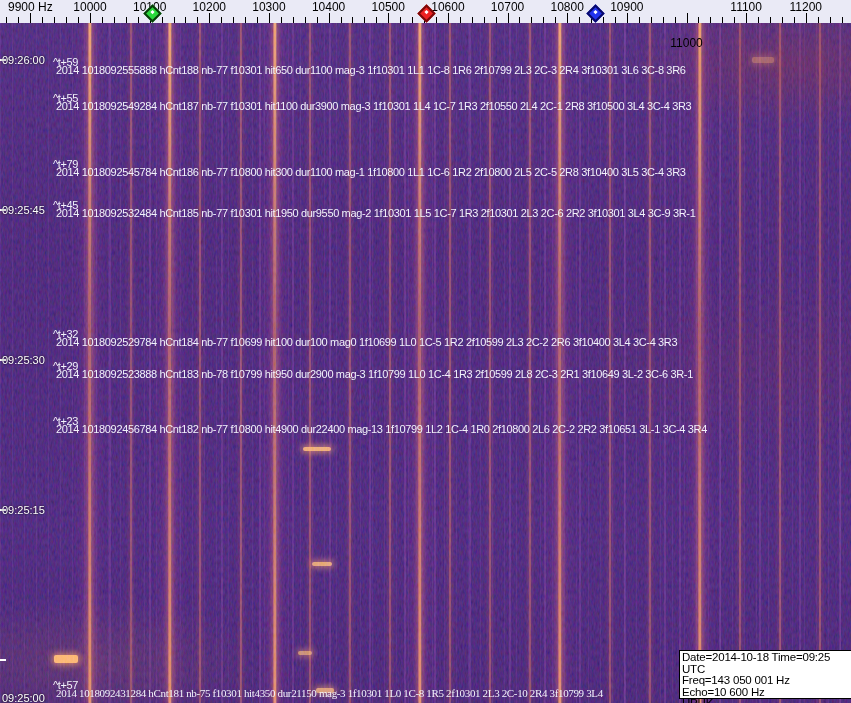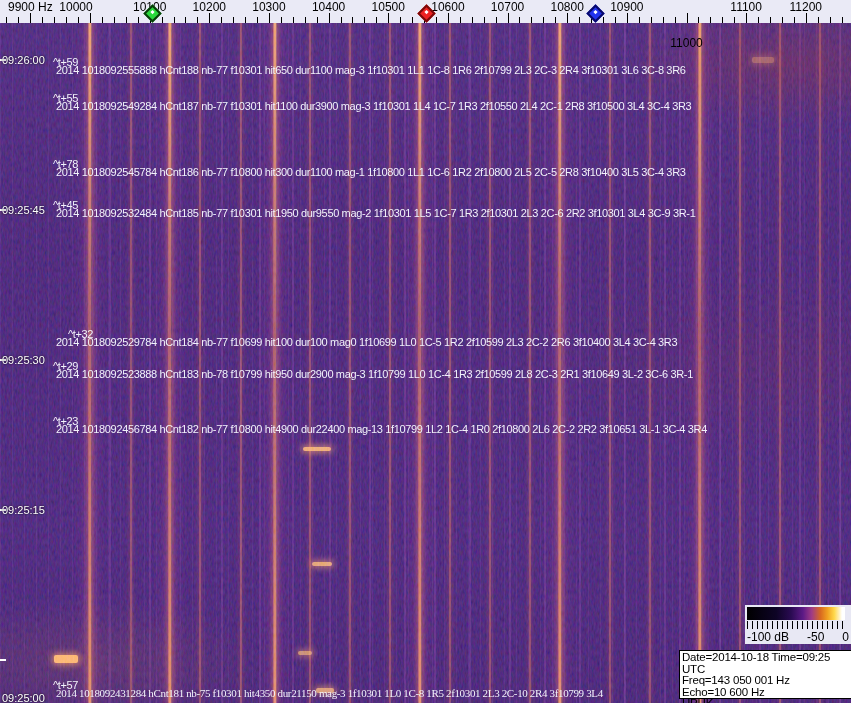--- a/index.html
+++ b/index.html
@@ -118,21 +118,21 @@
         <div class="tick" style="left: 770.01px;"></div>
         <div class="tick" style="left: 781.94px;"></div>
         <div class="tick" style="left: 793.87px;"></div>
         <div class="tick major" style="left: 805.8px;"></div>
         <div class="tick" style="left: 817.73px;"></div>
         <div class="tick" style="left: 829.66px;"></div>
         <div class="tick" style="left: 841.59px;"></div>
       </div>
     <div>
         <div class="flabel" style="left: 30.35px;">9900 Hz</div>
-        <div class="flabel" style="left: 76px; text-align: center;">10000</div>
+        <div class="flabel" style="left: 90px; text-align: center;">10000</div>
         <div class="flabel" style="left: 149.65px;">10100</div>
         <div class="flabel" style="left: 209.3px;">10200</div>
         <div class="flabel" style="left: 268.95px;">10300</div>
         <div class="flabel" style="left: 328.6px;">10400</div>
         <div class="flabel" style="left: 388.25px;">10500</div>
         <div class="flabel" style="left: 447.9px;">10600</div>
         <div class="flabel" style="left: 507.55px;">10700</div>
         <div class="flabel" style="left: 567.2px;">10800</div>
         <div class="flabel" style="left: 626.85px;">10900</div>
         <div class="flabel" style="left: 686.5px; margin-top: 36px;">11000</div>
@@ -225,43 +225,34 @@
       <div class="ttick" style="top: 509px;"></div>
       <div class="tlabel" style="top: 510px;">09:25:15</div>
       <div class="ttick" style="top: 659px;"></div>
       <div class="tlabel" style="top: 698px;">09:25:00</div>
     </div>
   <div>
       <div class="detm" style="left: 53px; top: 56px;">^t+59</div>
       <div class="det" style="left: 56px; top: 64px;">2014 1018092555888 hCnt188 nb-77 f10301 hit650 dur1100 mag-3 1f10301 1L1 1C-8 1R6 2f10799 2L3 2C-3 2R4 3f10301 3L6 3C-8 3R6</div>
       <div class="detm" style="left: 53px; top: 92px;">^t+55</div>
       <div class="det" style="left: 56px; top: 100px;">2014 1018092549284 hCnt187 nb-77 f10301 hit1100 dur3900 mag-3 1f10301 1L4 1C-7 1R3 2f10550 2L4 2C-1 2R8 3f10500 3L4 3C-4 3R3</div>
-      <div class="detm" style="left: 53px; top: 158px;">^t+78</div>
+      <div class="detm" style="left: 53px; top: 158px;">^t+79</div>
       <div class="det" style="left: 56px; top: 166px;">2014 1018092545784 hCnt186 nb-77 f10800 hit300 dur1100 mag-1 1f10800 1L1 1C-6 1R2 2f10800 2L5 2C-5 2R8 3f10400 3L5 3C-4 3R3</div>
       <div class="detm" style="left: 53px; top: 199px;">^t+45</div>
       <div class="det" style="left: 56px; top: 207px;">2014 1018092532484 hCnt185 nb-77 f10301 hit1950 dur9550 mag-2 1f10301 1L5 1C-7 1R3 2f10301 2L3 2C-6 2R2 3f10301 3L4 3C-9 3R-1</div>
-      <div class="detm" style="left: 68px; top: 328px; text-align: right;">^t+32</div>
+      <div class="detm" style="left: 53px; top: 328px; text-align: right;">^t+32</div>
       <div class="det" style="left: 56px; top: 336px;">2014 1018092529784 hCnt184 nb-77 f10699 hit100 dur100 mag0 1f10699 1L0 1C-5 1R2 2f10599 2L3 2C-2 2R6 3f10400 3L4 3C-4 3R3</div>
       <div class="detm" style="left: 53px; top: 360px;">^t+29</div>
       <div class="det" style="left: 56px; top: 368px;">2014 1018092523888 hCnt183 nb-78 f10799 hit950 dur2900 mag-3 1f10799 1L0 1C-4 1R3 2f10599 2L8 2C-3 2R1 3f10649 3L-2 3C-6 3R-1</div>
       <div class="detm" style="left: 53px; top: 415px;">^t+23</div>
       <div class="det" style="left: 56px; top: 423px;">2014 1018092456784 hCnt182 nb-77 f10800 hit4900 dur22400 mag-13 1f10799 1L2 1C-4 1R0 2f10800 2L6 2C-2 2R2 3f10651 3L-1 3C-4 3R4</div>
       <div class="detm" style="left: 53px; top: 679px;">^t+57</div>
       <div class="det" style="left: 56px; top: 687px; font-family: Liberation Serif, serif;">2014 1018092431284 hCnt181 nb-75 f10301 hit4350 dur21150 mag-3 1f10301 1L0 1C-8 1R5 2f10301 2L3 2C-10 2R4 3f10799 3L4</div>
     </div>
 
-  <div class="legend">
-    <div class="cbar"></div>
-    <div class="cticks"></div>
-    <div class="clabels">
-      <span>-100 dB</span>
-      <span>-50</span>
-      <span>0</span>
-    </div>
-  </div>
 
   <div class="infobox">
     <div>Date=2014-10-18 Time=09:25 UTC</div>
     <div>Freq=143 050 001 Hz</div>
     <div>Echo=10 600 Hz</div>
     <div>HPHK</div>
   </div>
 
 </div>
 

